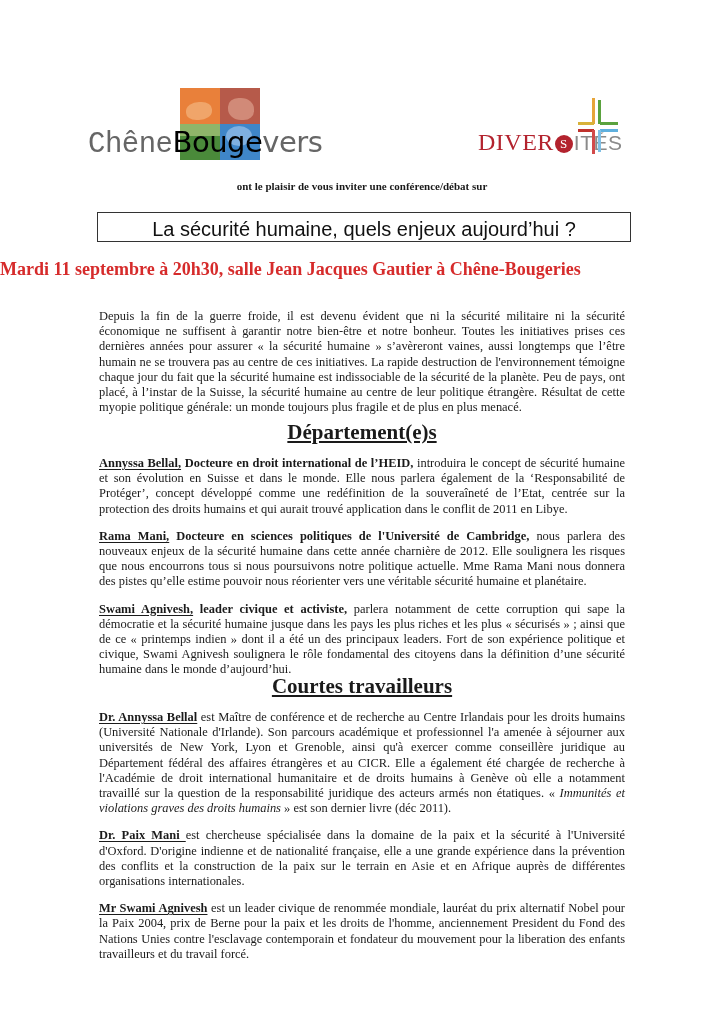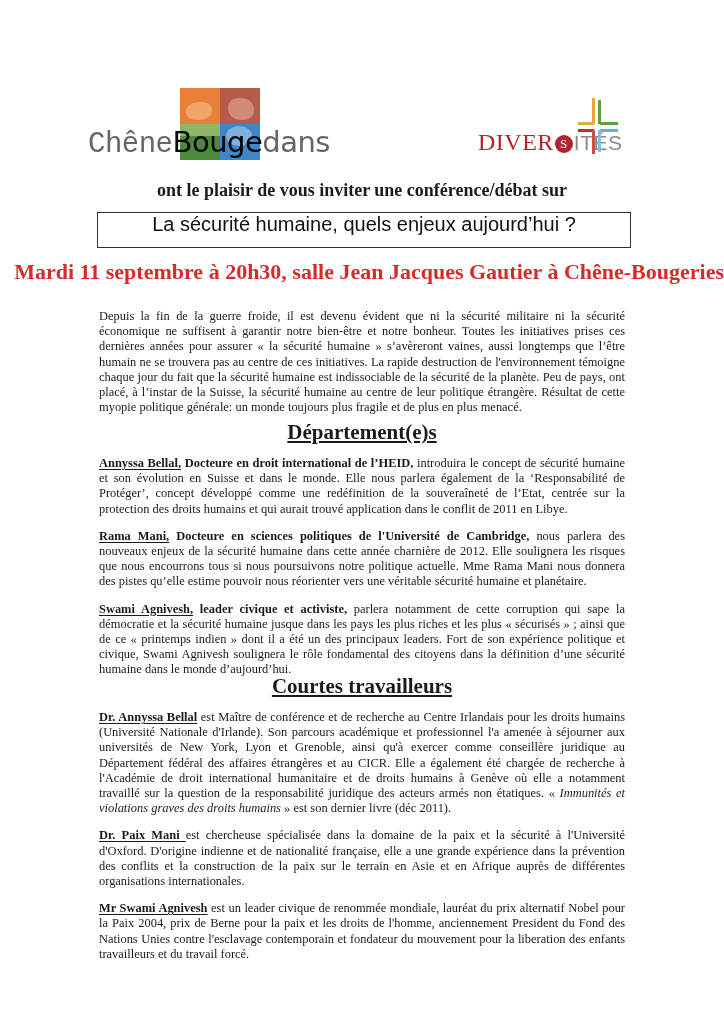--- a/index.html
+++ b/index.html
@@ -31,26 +31,26 @@
     .arm { position: absolute; }
     .arm.u1 { left: 14px; top: 0; width: 3px; height: 26px; background: #e7a53a; }
     .arm.u2 { left: 20px; top: 2px; width: 3px; height: 24px; background: #5aa23e; }
     .arm.l1 { left: 0; top: 24px; width: 16px; height: 3px; background: #d8b23a; }
     .arm.r1 { left: 22px; top: 24px; width: 18px; height: 3px; background: #5aa23e; }
     .arm.l2 { left: 0; top: 31px; width: 16px; height: 3px; background: #c0332e; }
     .arm.r2 { left: 22px; top: 31px; width: 18px; height: 3px; background: #5fb0de; }
     .arm.d1 { left: 14px; top: 32px; width: 3px; height: 24px; background: #d24a4a; }
     .arm.d2 { left: 20px; top: 32px; width: 3px; height: 22px; background: #7fc0e6; }
 
-    .invite { position: absolute; left: 0; width: 724px; top: 180px; text-align: center; font-weight: bold; font-size: 18px; }
+    .invite { position: absolute; left: 0; width: 724px; top: 180px; text-align: center; font-weight: bold; font-size: 11px; }
 
-    .title-box { position: absolute; left: 97px; top: 212px; width: 534px; height: 36px; border: 1.3px solid #333; box-sizing: border-box; display: flex; align-items: flex-start; justify-content: center; }
+    .title-box { position: absolute; left: 97px; top: 212px; width: 534px; height: 30px; border: 1.3px solid #333; box-sizing: border-box; display: flex; align-items: flex-end; justify-content: center; }
     .title-box span { font-family: "Liberation Sans", sans-serif; font-size: 20px; color: #111; }
 
-    .date { position: absolute; left: 0; width: 724px; top: 259px; text-align: right; font-weight: bold; font-size: 22px; color: #d62b2b; }
+    .date { position: absolute; left: 0; width: 724px; top: 259px; text-align: left; font-weight: bold; font-size: 18px; color: #d62b2b; }
 
     .body { position: absolute; left: 87px; width: 550px; font-size: 12.45px; line-height: 15.2px; text-align: justify; }
     .body p { margin: 12px; }
     .intro { top: 297px; }
     .h2 { position: absolute; left: 0; width: 724px; text-align: center; font-weight: bold; font-size: 21px; text-decoration: underline; text-underline-offset: 2px; }
     .h-conf { top: 420px; }
     .speakers { top: 444px; }
     .h-bio { top: 674px; }
     .bios { top: 698px; }
     .u { text-decoration: underline; text-underline-offset: 2px; }
@@ -62,21 +62,21 @@
 
 <div class="page">
 
   <div class="logo-cb">
     <div class="cb-squares">
       <div class="cb-sq tl"></div>
       <div class="cb-sq tr"></div>
       <div class="cb-sq bl"></div>
       <div class="cb-sq br"></div>
     </div>
-    <div class="cb-text"><span class="a">Chêne</span><span class="b">Bouge</span><span class="c">dans</span></div>
+    <div class="cb-text"><span class="a">Chêne</span><span class="b">Bouge</span><span class="c">vers</span></div>
   </div>
 
   <div class="logo-div">
     <div class="div-text"><span>DIVER</span><span class="s">S</span><span class="t">ITÉS</span></div>
     <div class="div-cross">
       <div class="arm u1"></div>
       <div class="arm u2"></div>
       <div class="arm l1"></div>
       <div class="arm r1"></div>
       <div class="arm l2"></div>

